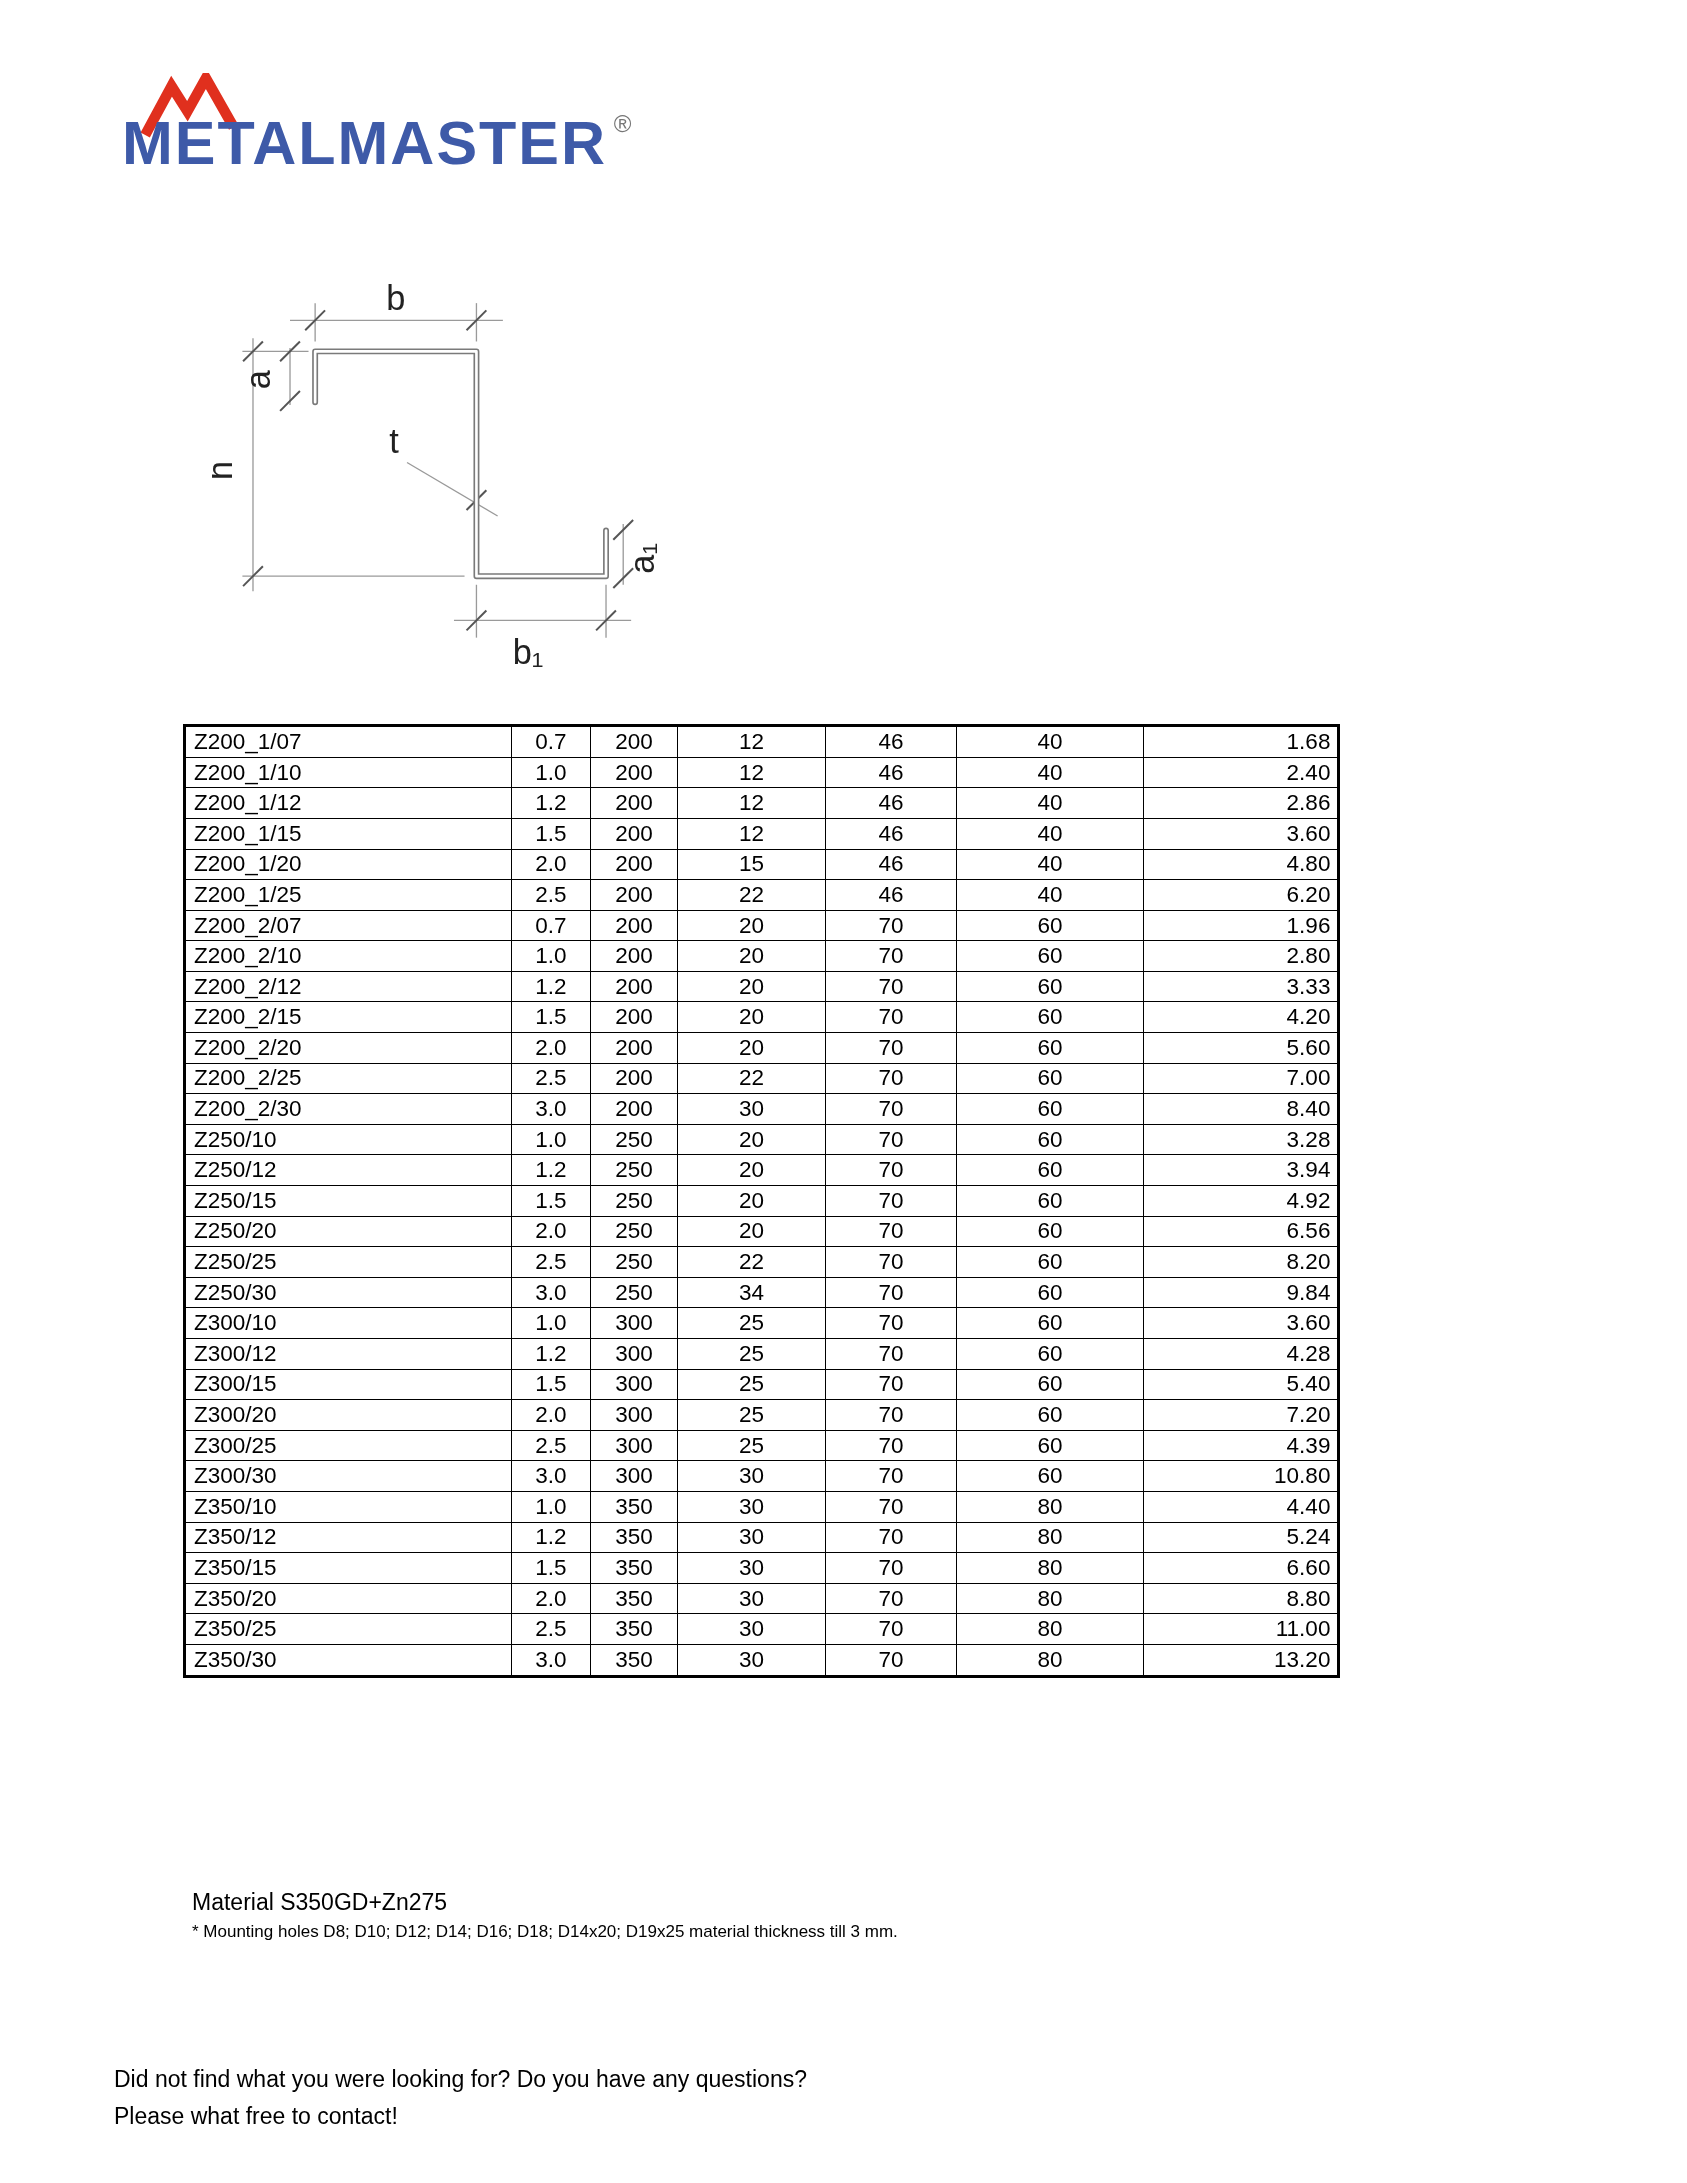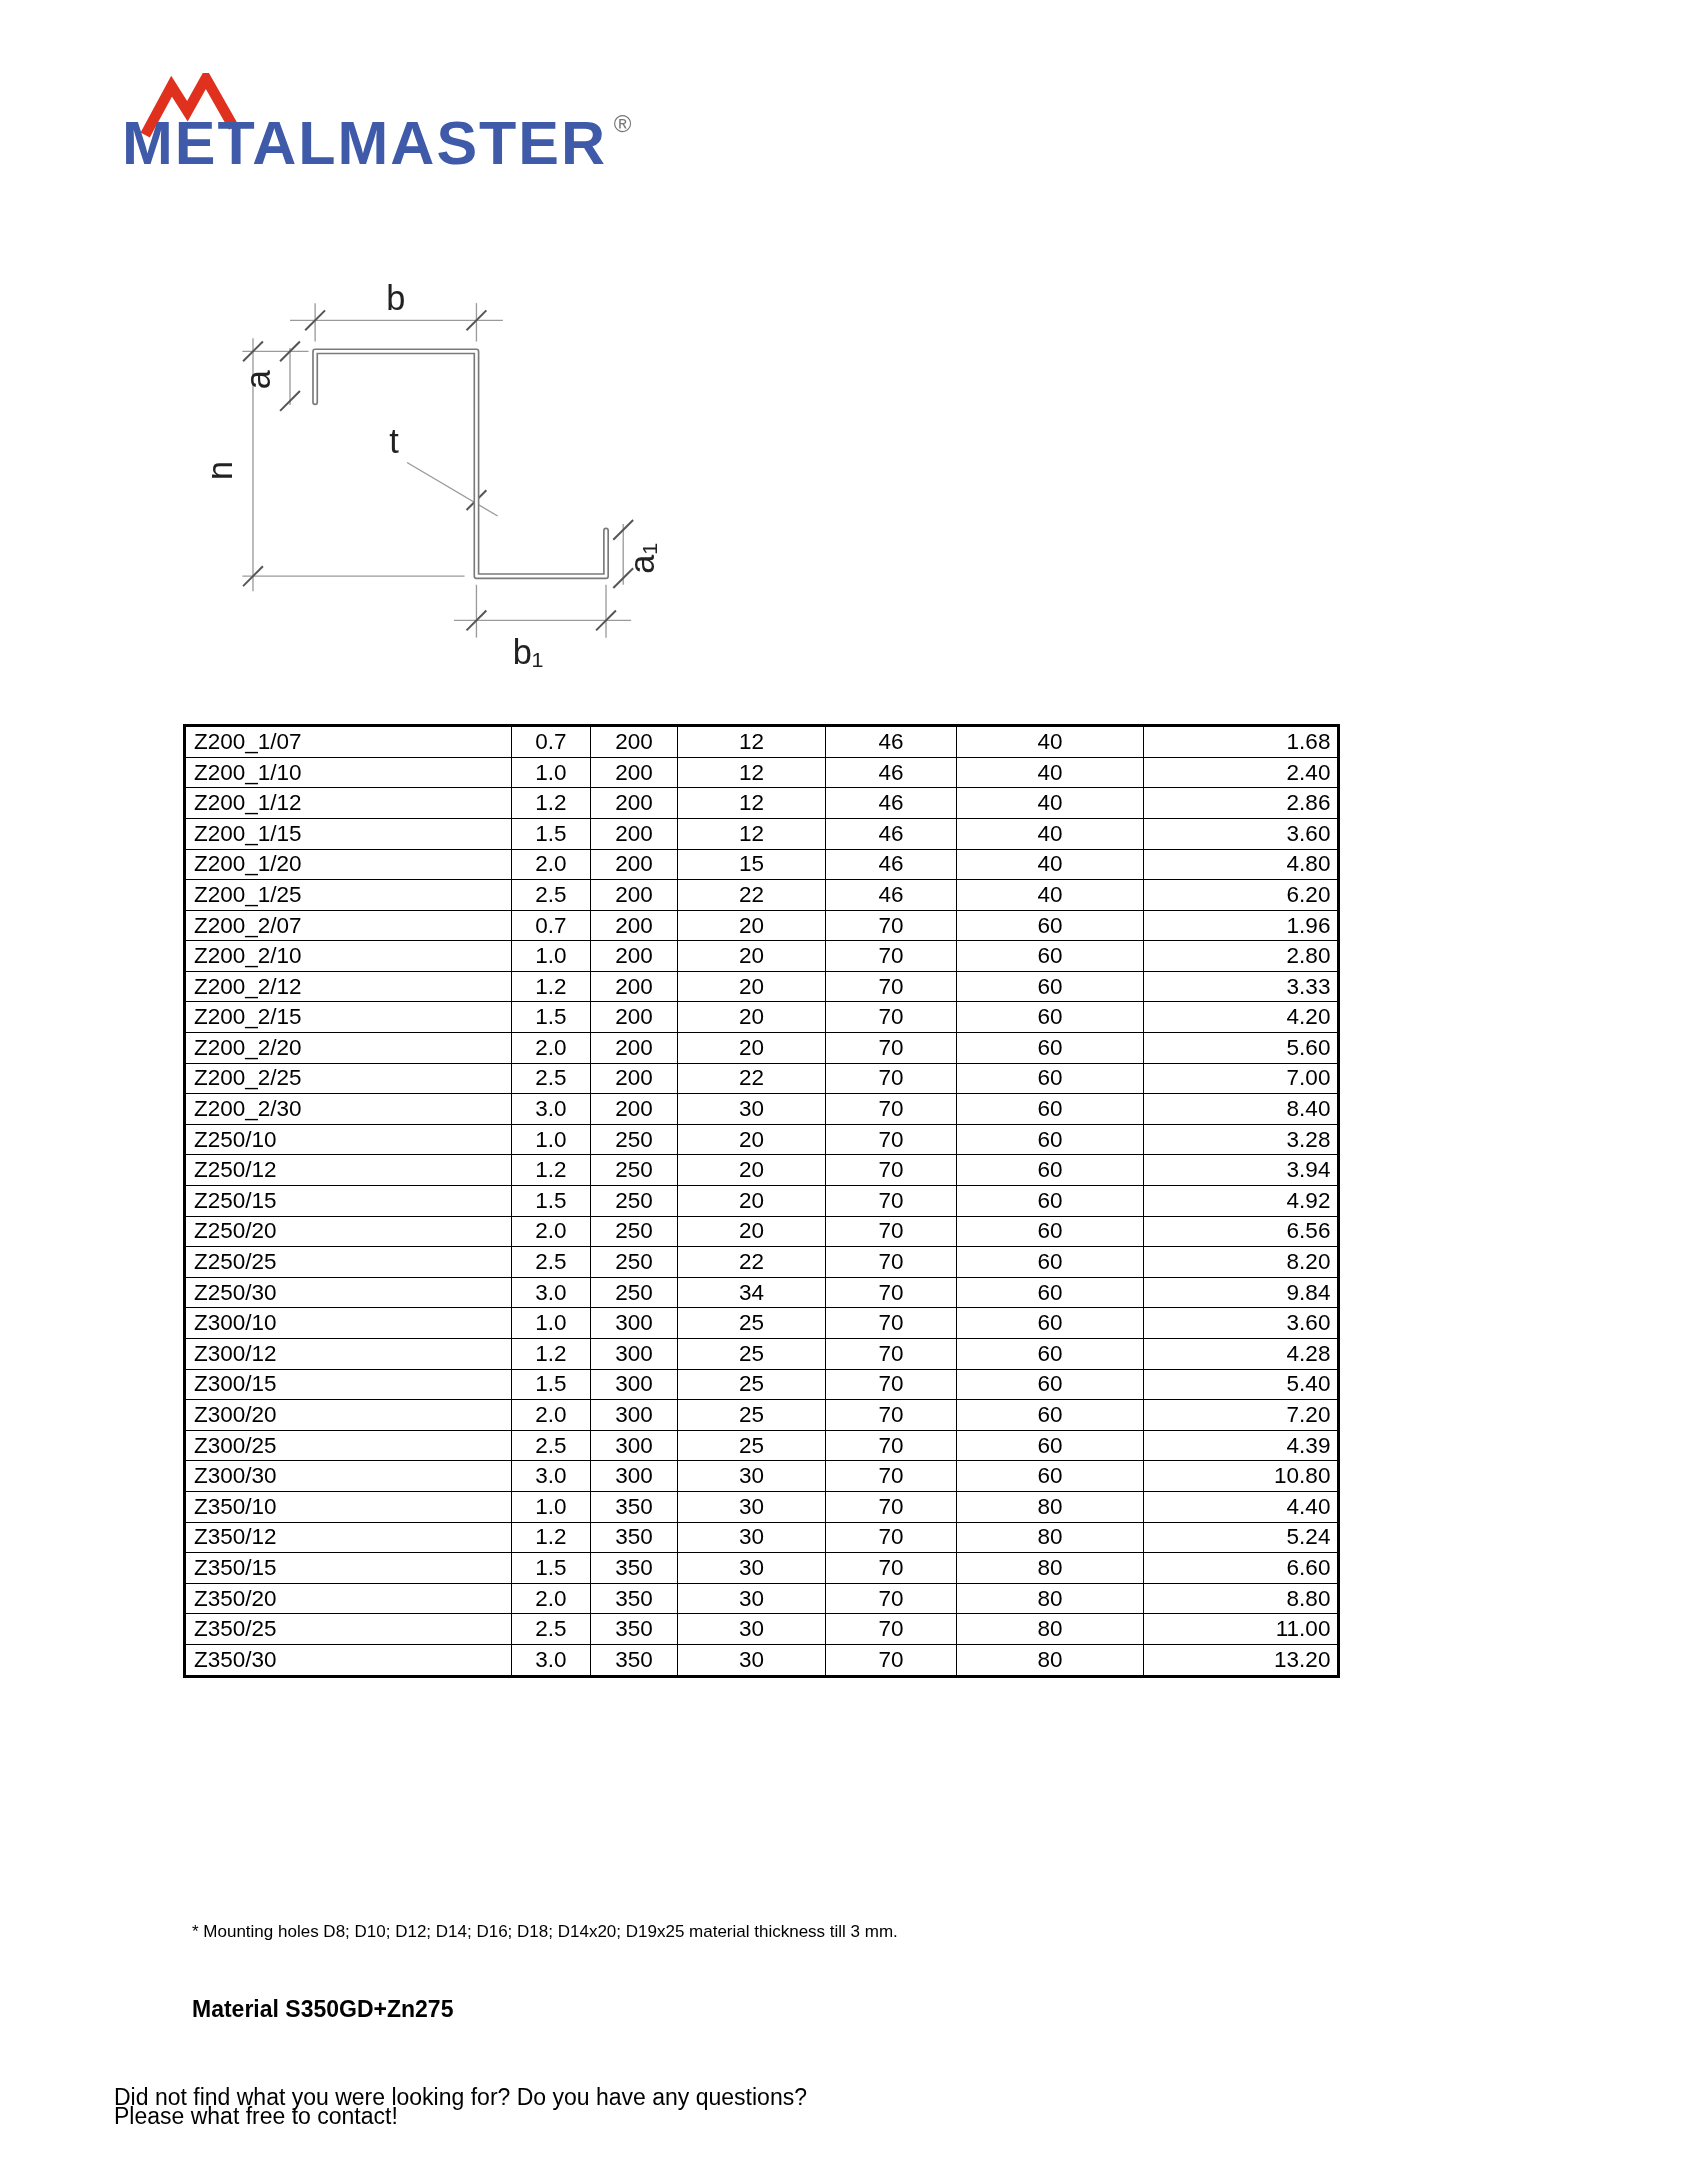--- a/index.html
+++ b/index.html
@@ -93,30 +93,29 @@
   
   .note-mounting {
     position: absolute;
     left: 192px;
     top: 1922px;
     font-size: 17px;
   }
   .note-material {
     position: absolute;
     left: 192px;
-    top: 1996px;
+    top: 1889px;
     font-size: 23px;
-    font-weight: bold;
+    font-weight: normal;
   }
   .contact-line1 {
     position: absolute;
     left: 114px;
     top: 2066px;
     font-size: 23px;
-    margin-top: 18px;
   }
   .contact-line2 {
     position: absolute;
     left: 114px;
     top: 2103px;
     font-size: 23px;
   }
 </style>
 </head>
 <body>

